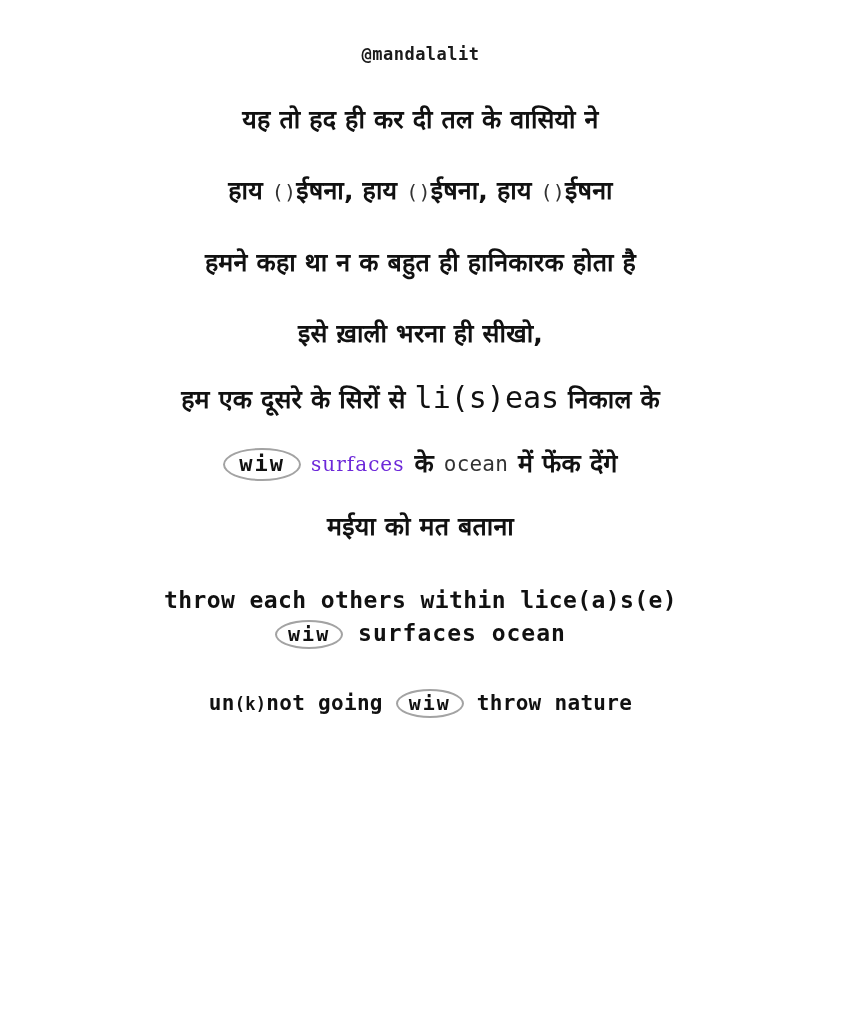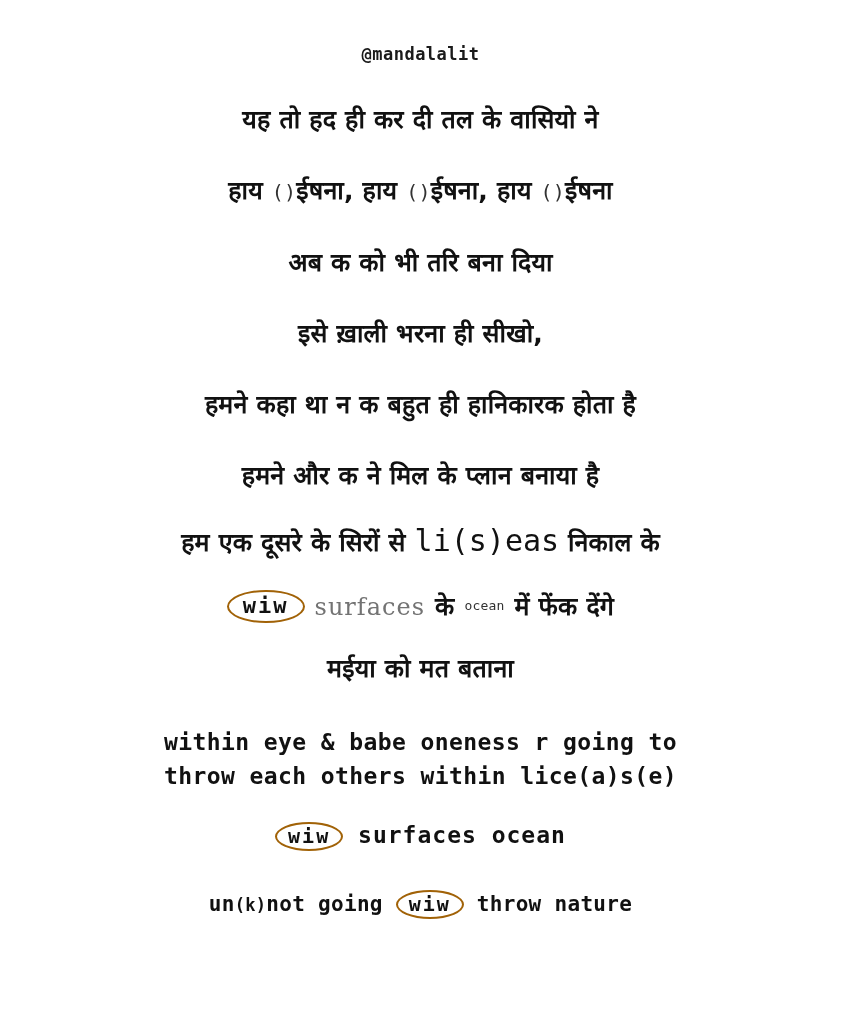--- a/index.html
+++ b/index.html
@@ -48,45 +48,45 @@
   .gap-sm { margin-top: 8px; }
   .mono {
     font-family: "DejaVu Sans Mono", monospace;
     font-weight: 400;
     font-size: 30px;
     letter-spacing: 0px;
   }
   .mono-small {
     font-family: "DejaVu Sans Mono", monospace;
     font-weight: 400;
-    font-size: 13px;
+    font-size: 21px;
     color: #333333;
     text-align: right;
   }
   .serif-word {
     font-family: "DejaVu Serif", serif;
     font-weight: 400;
-    font-size: 24px;
-    color: #737373;
+    font-size: 20px;
+    color: #6d28d9;
     letter-spacing: 1px;
   }
   .paren-mark {
     font-family: "DejaVu Sans Mono", monospace;
     font-weight: 400;
     font-size: 20px;
     color: #333333;
   }
   .circled {
     display: inline-block;
     font-family: "DejaVu Sans Mono", monospace;
     font-weight: 700;
     font-size: 22px;
     letter-spacing: 2px;
     color: #111111;
-    border: 2px solid #a16207;
+    border: 2px solid #a3a3a3;
     border-radius: 50%;
     padding: 2px 14px 3px 14px;
     line-height: 1.1;
     vertical-align: middle;
   }
   .circled.small {
     font-size: 20px;
     padding: 1px 11px 2px 11px;
     border-width: 2px;
   }
@@ -95,21 +95,21 @@
     text-align: center;
   }
   .eline {
     font-family: "DejaVu Sans Mono", monospace;
     font-weight: 700;
     font-size: 23px;
     color: #111111;
     line-height: 1.45;
     letter-spacing: 0.4px;
   }
-  .eline.loose { letter-spacing: 1px; margin-top: 26px; }
+  .eline.loose { letter-spacing: 1px; }
   .final-line {
     margin-top: 38px;
     text-align: center;
     font-family: "DejaVu Sans Mono", monospace;
     font-weight: 700;
     font-size: 21px;
     color: #111111;
     letter-spacing: 0.3px;
   }
   .nk {
@@ -132,28 +132,26 @@
   <div class="handle">@mandalalit</div>
 
   <div class="devanagari-block">
 
     <div class="dline gap-lg">यह तो हद ही कर दी तल के वासियो ने</div>
 
     <div class="dline gap-lg">
       <span>हाय </span><span class="paren-mark">()</span><span>ईषना,  हाय </span><span class="paren-mark">()</span><span>ईषना,  हाय </span><span class="paren-mark">()</span><span>ईषना</span>
     </div>
 
-    <div class="dline gap-lg">अब क को भी  तरि बना दिया</div>
+
+    <div class="dline gap-lg">हमने कहा था न क बहुत ही हानिकारक होता है</div>
 
     <div class="dline gap-lg">इसे ख़ाली भरना ही सीखो,</div>
 
-    <div class="dline gap-lg">हमने कहा था न क बहुत ही हानिकारक होता है</div>
 
-
-    <div class="dline gap-lg">हमने और क  ने मिल के प्लान बनाया है</div>
 
     <div class="dline gap-md">
       <span>हम एक दूसरे के सिरों से</span>
       <span class="mono">li(s)eas</span>
       <span>निकाल के</span>
     </div>
 
     <div class="dline gap-md">
       <span class="inline-flex-row">
         <span class="circled">wiw</span>
@@ -162,21 +160,20 @@
         <span class="mono-small">ocean</span>
         <span>में फेंक देंगे</span>
       </span>
     </div>
 
     <div class="dline gap-md">मईया को मत बताना</div>
 
   </div>
 
   <div class="english-block">
-    <div class="eline">within eye &amp; babe oneness r going to</div>
     <div class="eline">throw each others within lice(a)s(e)</div>
     <div class="eline loose">
       <span class="circled small">wiw</span>
       <span>surfaces ocean</span>
     </div>
   </div>
 
   <div class="final-line">
     <span>un</span><span class="nk">(k)</span><span>not going</span>
     <span class="circled small">wiw</span>

